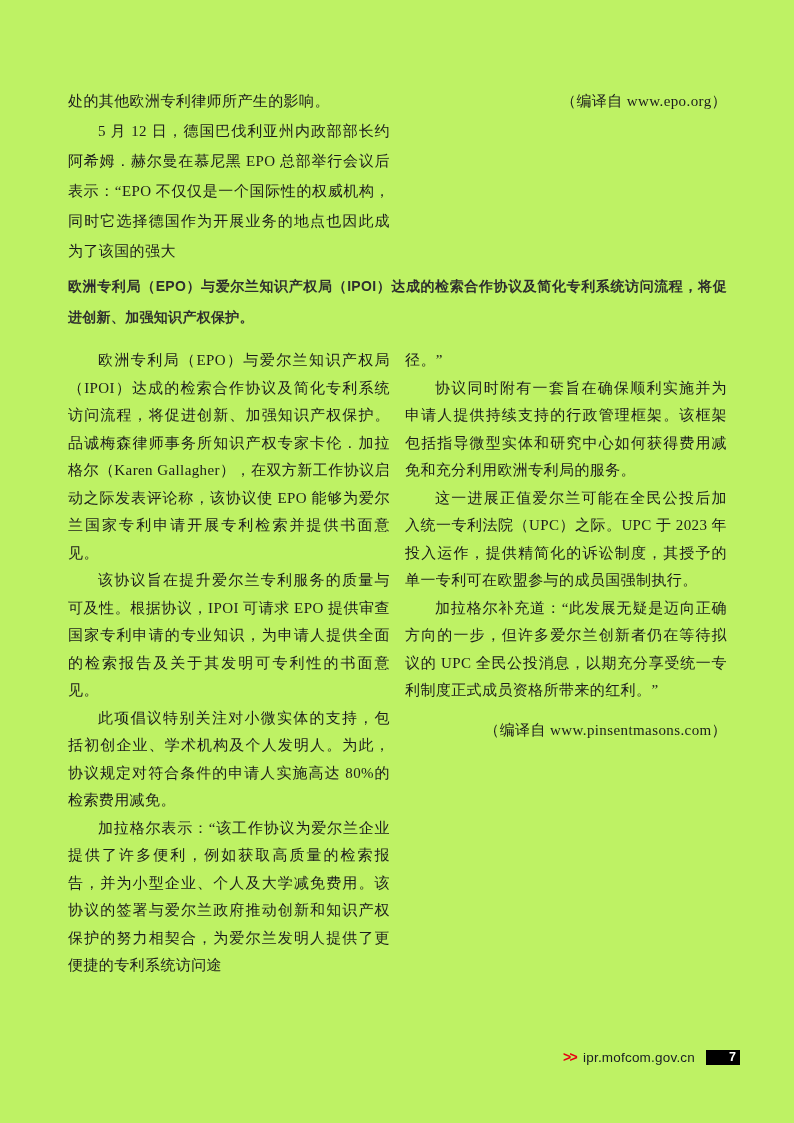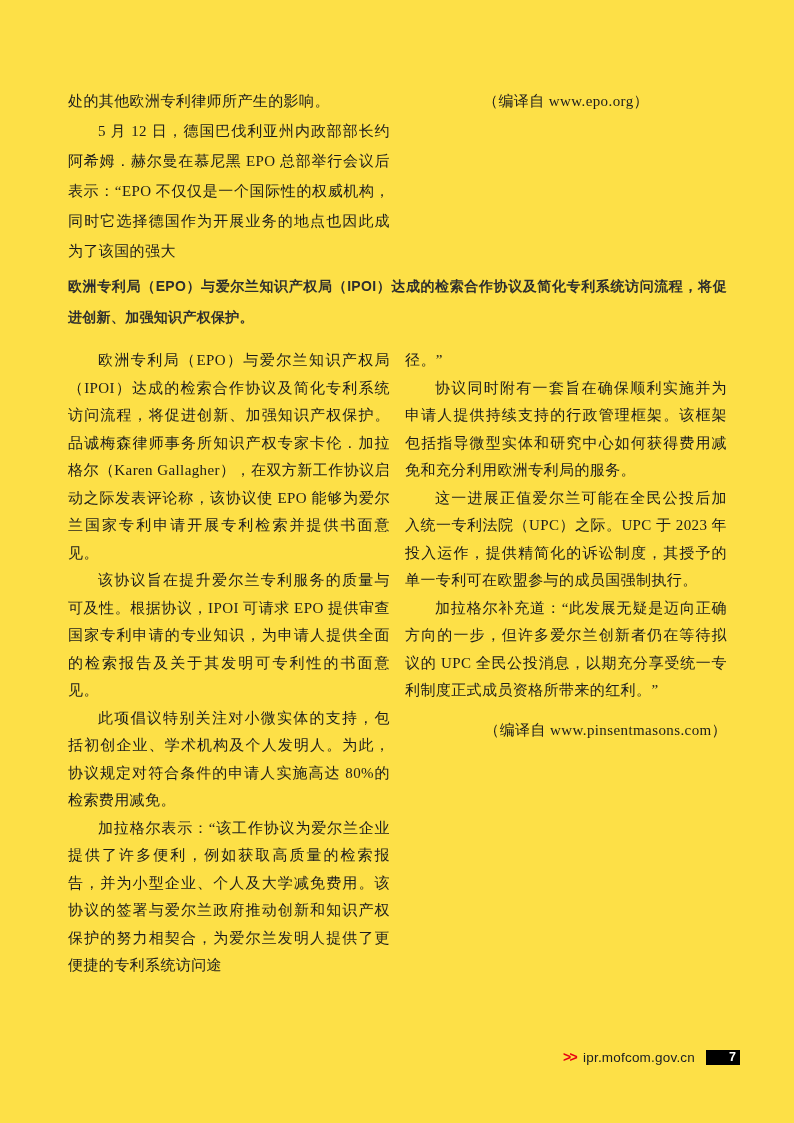--- a/index.html
+++ b/index.html
@@ -1,20 +1,20 @@
 <!DOCTYPE html>
 <html><head>
 <meta charset="utf-8">
 <style>
   html, body { margin: 0; padding: 0; background: #ffffff; }
   .page {
     position: relative;
     width: 794px;
     height: 1123px;
-    background: #fde047;
+    background: #bef264;
     overflow: hidden;
     color: #1c1c1c;
   }
   .content {
     position: absolute;
     left: 68px;
     top: 86px;
     width: 659px;
   }
   .cols { display: flex; gap: 15px; }
@@ -32,21 +32,21 @@
   .main-section .para { line-height: 27.5px; }
   .indent { text-indent: 2em; }
   .attribution {
     margin: 0;
     text-align: right;
     font-family: "Liberation Serif", serif;
     font-size: 15px;
     color: #1c1c1c;
     letter-spacing: 0.4px;
   }
-  .top-section .attribution { line-height: 30px; text-align: center; }
+  .top-section .attribution { line-height: 30px; }
   .main-section .attribution { line-height: 27.5px; margin-top: 12px; }
   .headline {
     font-family: "Liberation Sans", sans-serif;
     font-size: 22.5px;
     font-weight: 700;
     line-height: 46px;
     color: #1a1a1a;
     letter-spacing: 0.5px;
     margin: 42px 0 0 0;
   }

